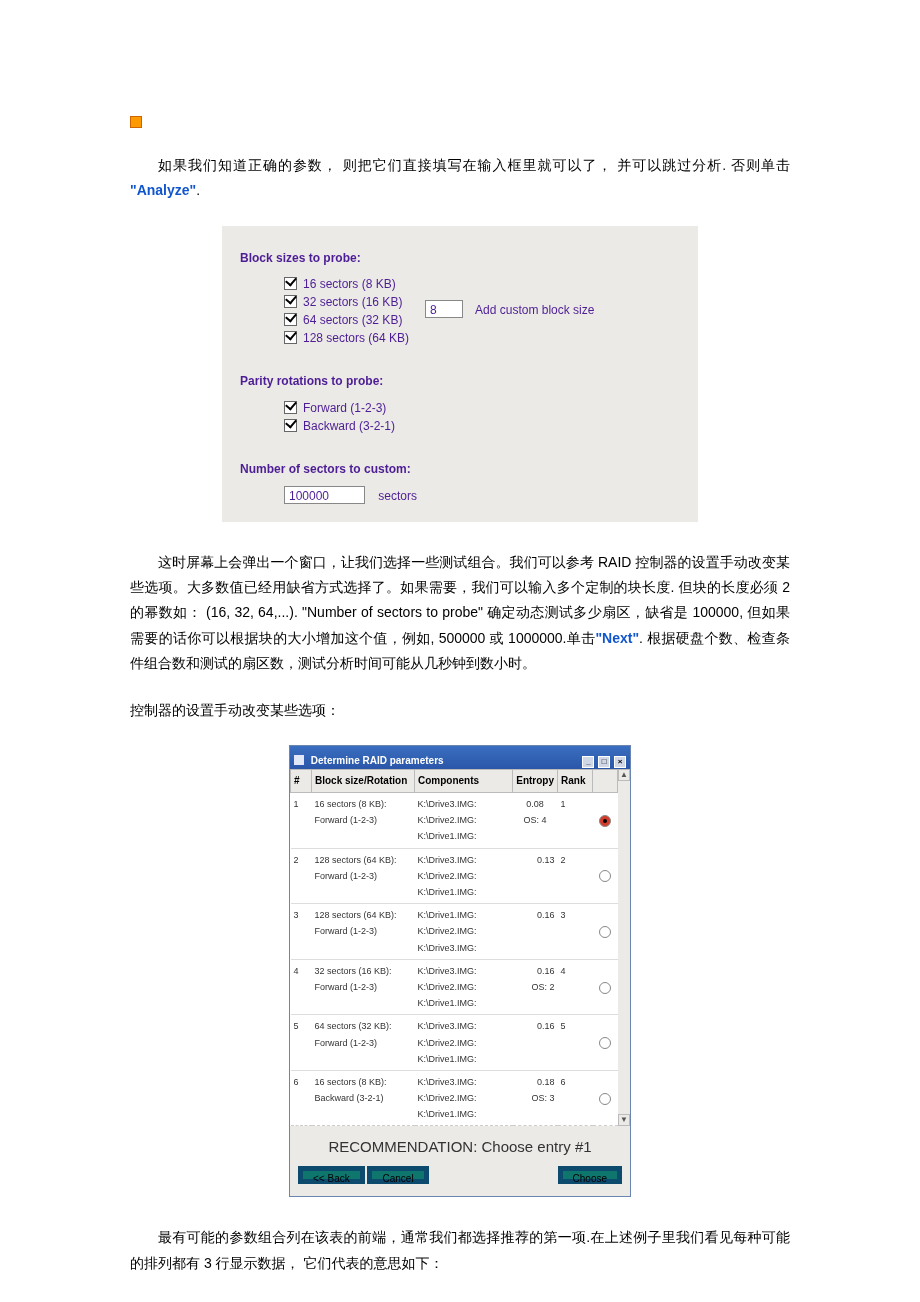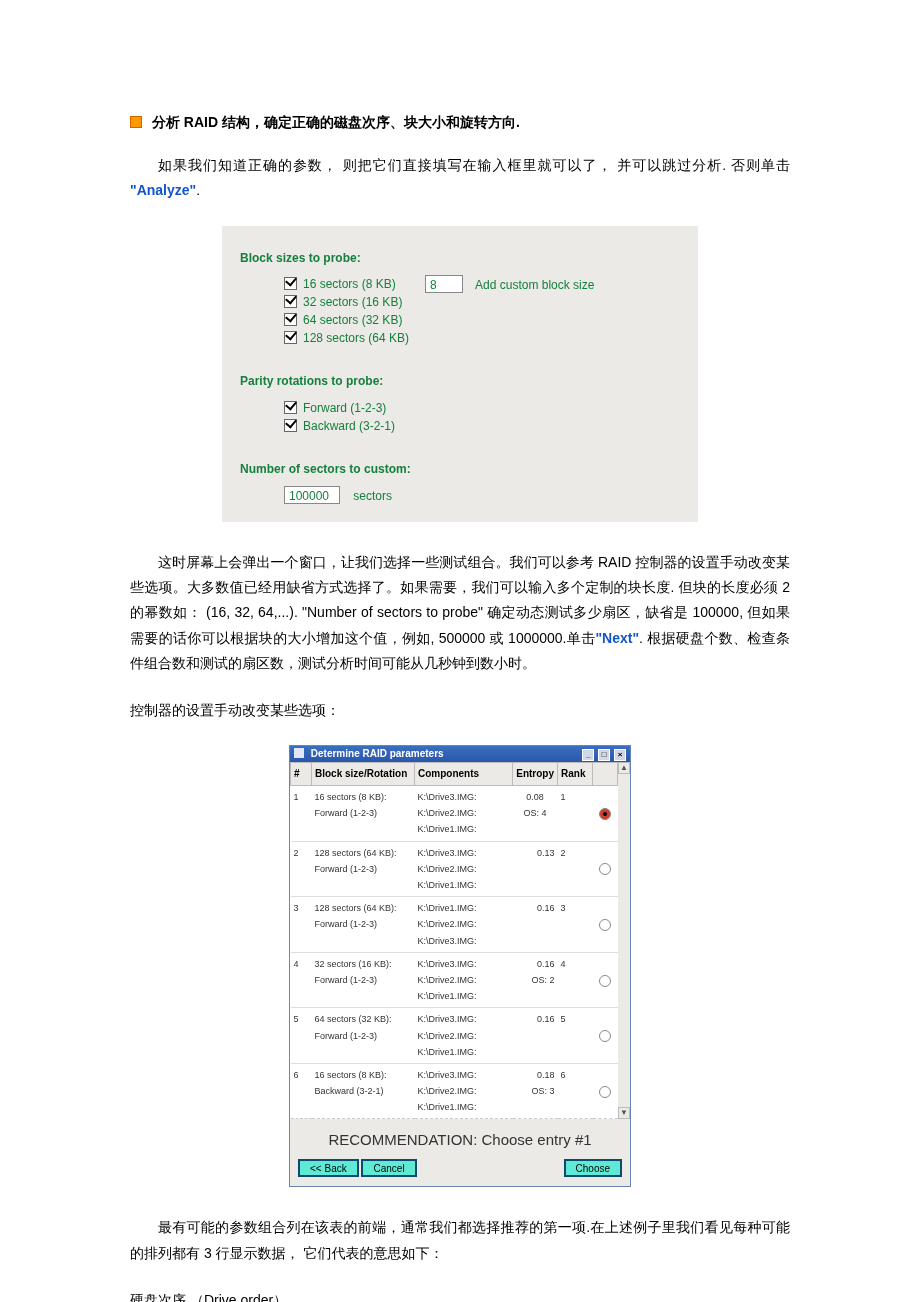--- a/index.html
+++ b/index.html
@@ -34,21 +34,21 @@
   .link-blue { color: #1155cc; font-weight: bold; }
 
   
   .panel1 {
     width: 440px;
     background: #eceae6;
     margin: 10px auto 28px auto;
     padding: 12px 18px 14px 18px;
     font-family: Tahoma, Arial, sans-serif;
     font-size: 12px;
-    color: #15803d;
+    color: #4c1d95;
   }
   .panel1 .grp-title { font-weight: bold; margin: 10px 0 6px 0; }
   .panel1 .optlist { margin-left: 44px; }
   .panel1 .optrow { line-height: 18px; }
   .chk {
     display: inline-block;
     width: 11px; height: 11px;
     border: 1px solid #666;
     background: #fff;
     margin-right: 6px;
@@ -57,21 +57,21 @@
   }
   .chk.checked::after {
     content: "";
     position: absolute;
     left: 1px; top: -1px;
     width: 8px; height: 5px;
     border-left: 2px solid #000;
     border-bottom: 2px solid #000;
     transform: rotate(-50deg);
   }
-  .row-flex { display: flex; align-items: flex-start; gap: 16px; }
+  .row-flex { display: flex; align-items: center; gap: 16px; }
   .txt-input {
     display: inline-block;
     border: 1px solid #888;
     background: #fff;
     height: 18px;
     line-height: 18px;
     padding: 0 4px;
     font-family: Tahoma, Arial, sans-serif;
     font-size: 12px;
     box-sizing: border-box;
@@ -84,21 +84,21 @@
     border: 1px solid #6a86b0;
     font-family: Tahoma, Arial, sans-serif;
     font-size: 10px;
     background: #eceae6;
   }
   .titlebar {
     background: linear-gradient(#3a6ec0, #2a56a8);
     color: #fff;
     font-weight: bold;
     font-size: 10px;
-    height: 16px;
+    height: 23px;
     line-height: 16px;
     padding: 0 4px;
     display: flex;
     justify-content: space-between;
     align-items: flex-end;
   }
   .titlebar .title-icon {
     display: inline-block;
     width: 10px; height: 10px;
     background: #e0e8f8;
@@ -187,36 +187,35 @@
     padding: 4px 8px 8px 8px;
   }
   .win-reco {
     text-align: center;
     font-size: 15px;
     color: #333;
     padding: 3px 0 6px 0;
   }
   .btn {
     display: inline-block;
-    border: 2px solid #0c4a6e;
-    background: #5eead4;
+    border: 5px solid #0c4a6e;
+    background: #0f766e;
     font-size: 10px;
     height: 18px;
     line-height: 16px;
     padding: 0 10px;
     box-sizing: border-box;
   }
   .btn-row { display: flex; justify-content: space-between; }
 </style>
 </head>
 <body>
 
 <div class="section-head">
   <span class="bullet-icon"></span>
-  <span>分析 RAID 结构，确定正确的磁盘次序、块大小和旋转方向.</span>
 </div>
 
 <p class="para indent">
   <span>如果我们知道正确的参数， 则把它们直接填写在输入框里就可以了， 并可以跳过分析. 否则单击</span>
   <span class="link-blue">"Analyze"</span><span>.</span>
 </p>
 
 <div class="panel1">
   <div class="grp-title">Block sizes to probe:</div>
   <div class="row-flex">
@@ -233,21 +232,21 @@
   </div>
 
   <div class="grp-title" style="margin-top:24px;">Parity rotations to probe:</div>
   <div class="optlist">
     <div class="optrow"><span class="chk checked"></span><span>Forward (1-2-3)</span></div>
     <div class="optrow"><span class="chk checked"></span><span>Backward (3-2-1)</span></div>
   </div>
 
   <div class="grp-title" style="margin-top:24px;">Number of sectors to custom:</div>
   <div class="optlist" style="margin-top:4px;">
-    <span class="txt-input" style="width:56px;">100000</span>
+    <span class="txt-input" style="width:81px;">100000</span>
     <span style="margin-left:10px;">sectors</span>
   </div>
 </div>
 
 <p class="para indent">
   <span>这时屏幕上会弹出一个窗口，让我们选择一些测试组合。我们可以参考 RAID 控制器的设置手动改变某些选项。大多数值已经用缺省方式选择了。如果需要，我们可以输入多个定制的块长度. 但块的长度必须 2 的幂数如： (16, 32, 64,...). "Number of sectors to probe" 确定动态测试多少扇区，缺省是 100000, 但如果需要的话你可以根据块的大小增加这个值，例如, 500000 或 1000000.单击</span><span class="link-blue">"Next"</span><span>. 根据硬盘个数、检查条件组合数和测试的扇区数，测试分析时间可能从几秒钟到数小时。</span>
 </p>
 
 <p class="para">控制器的设置手动改变某些选项：</p>
 

